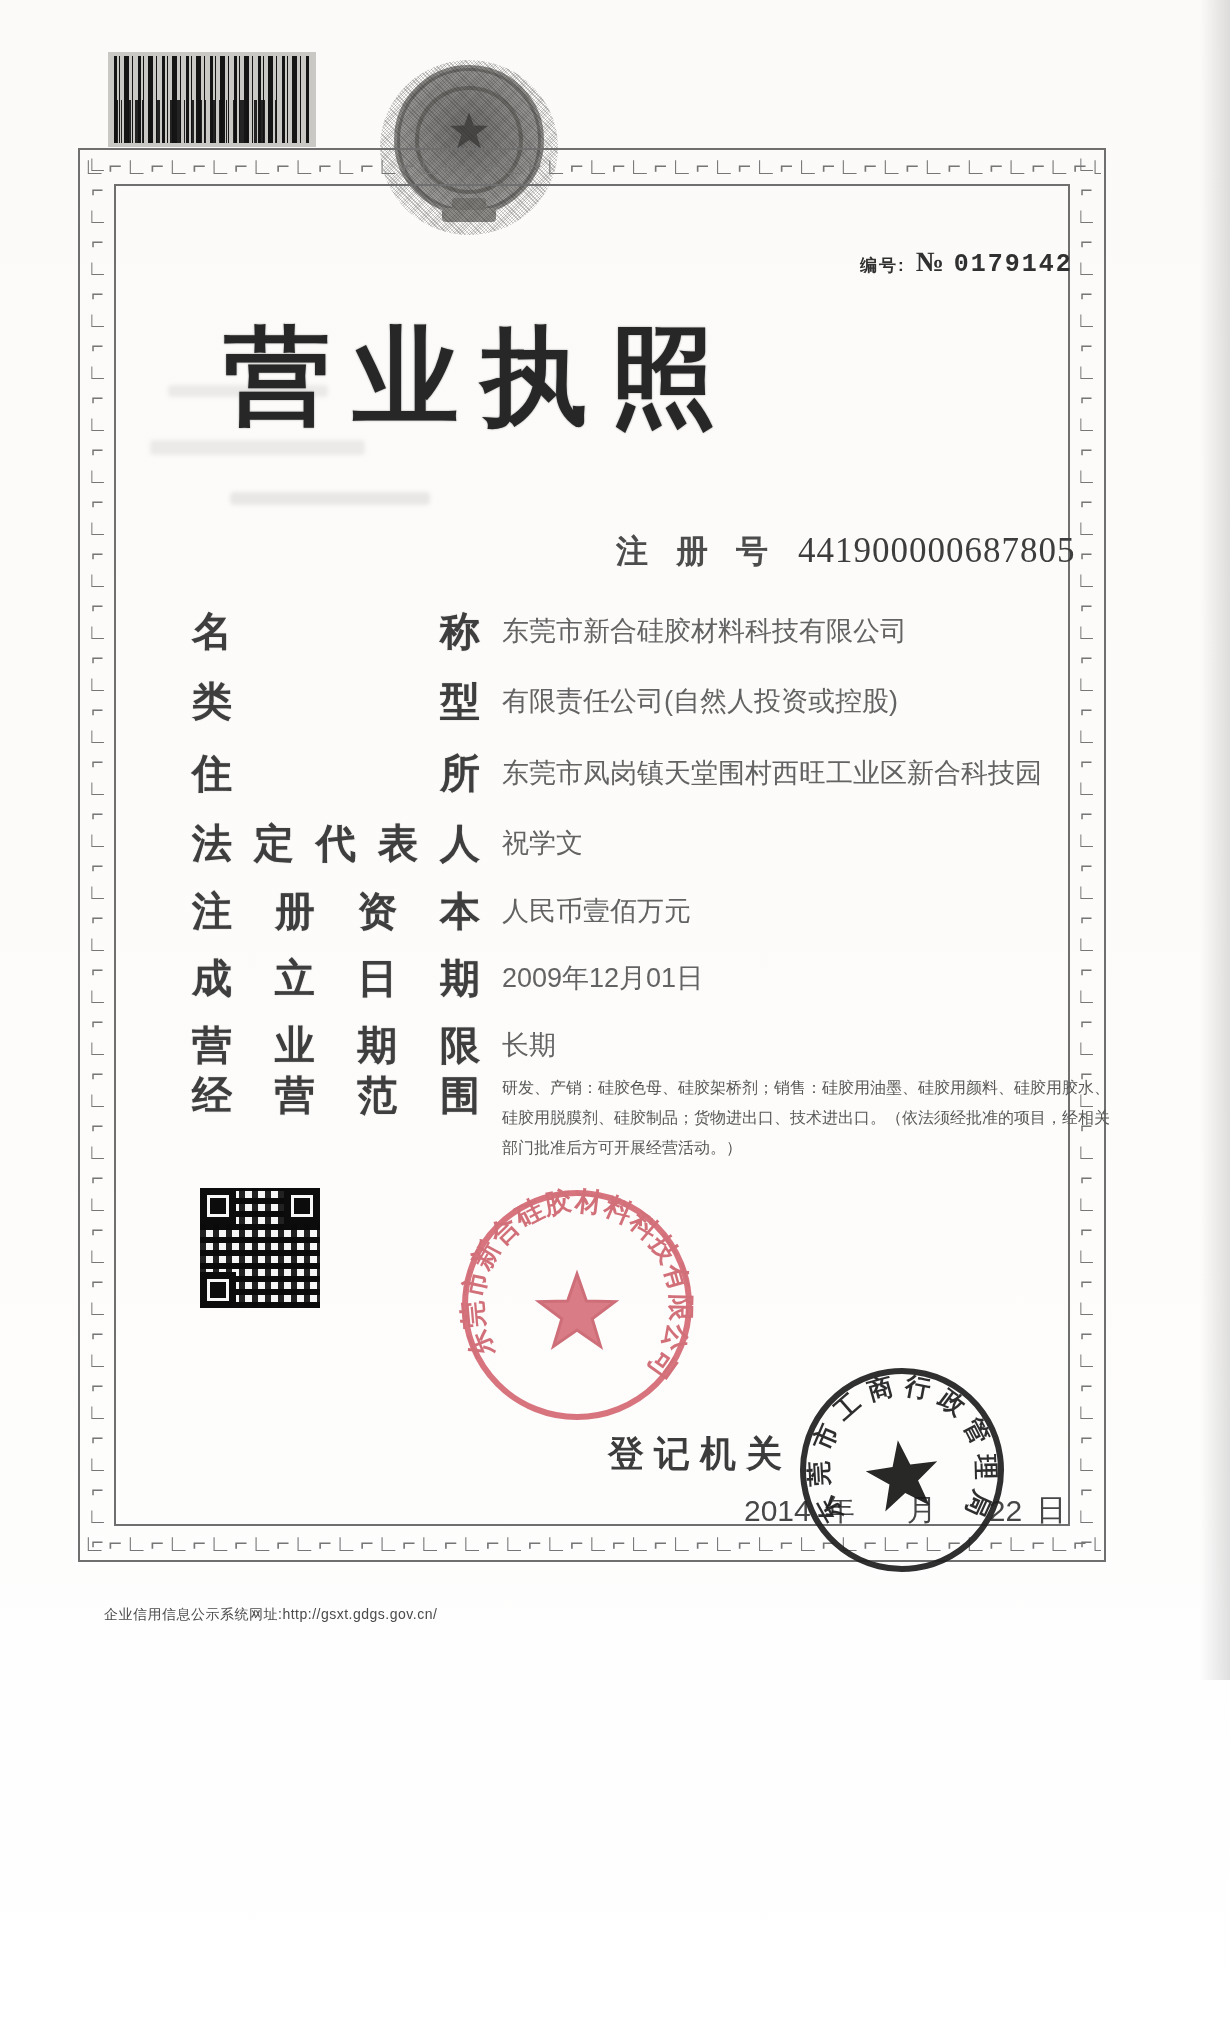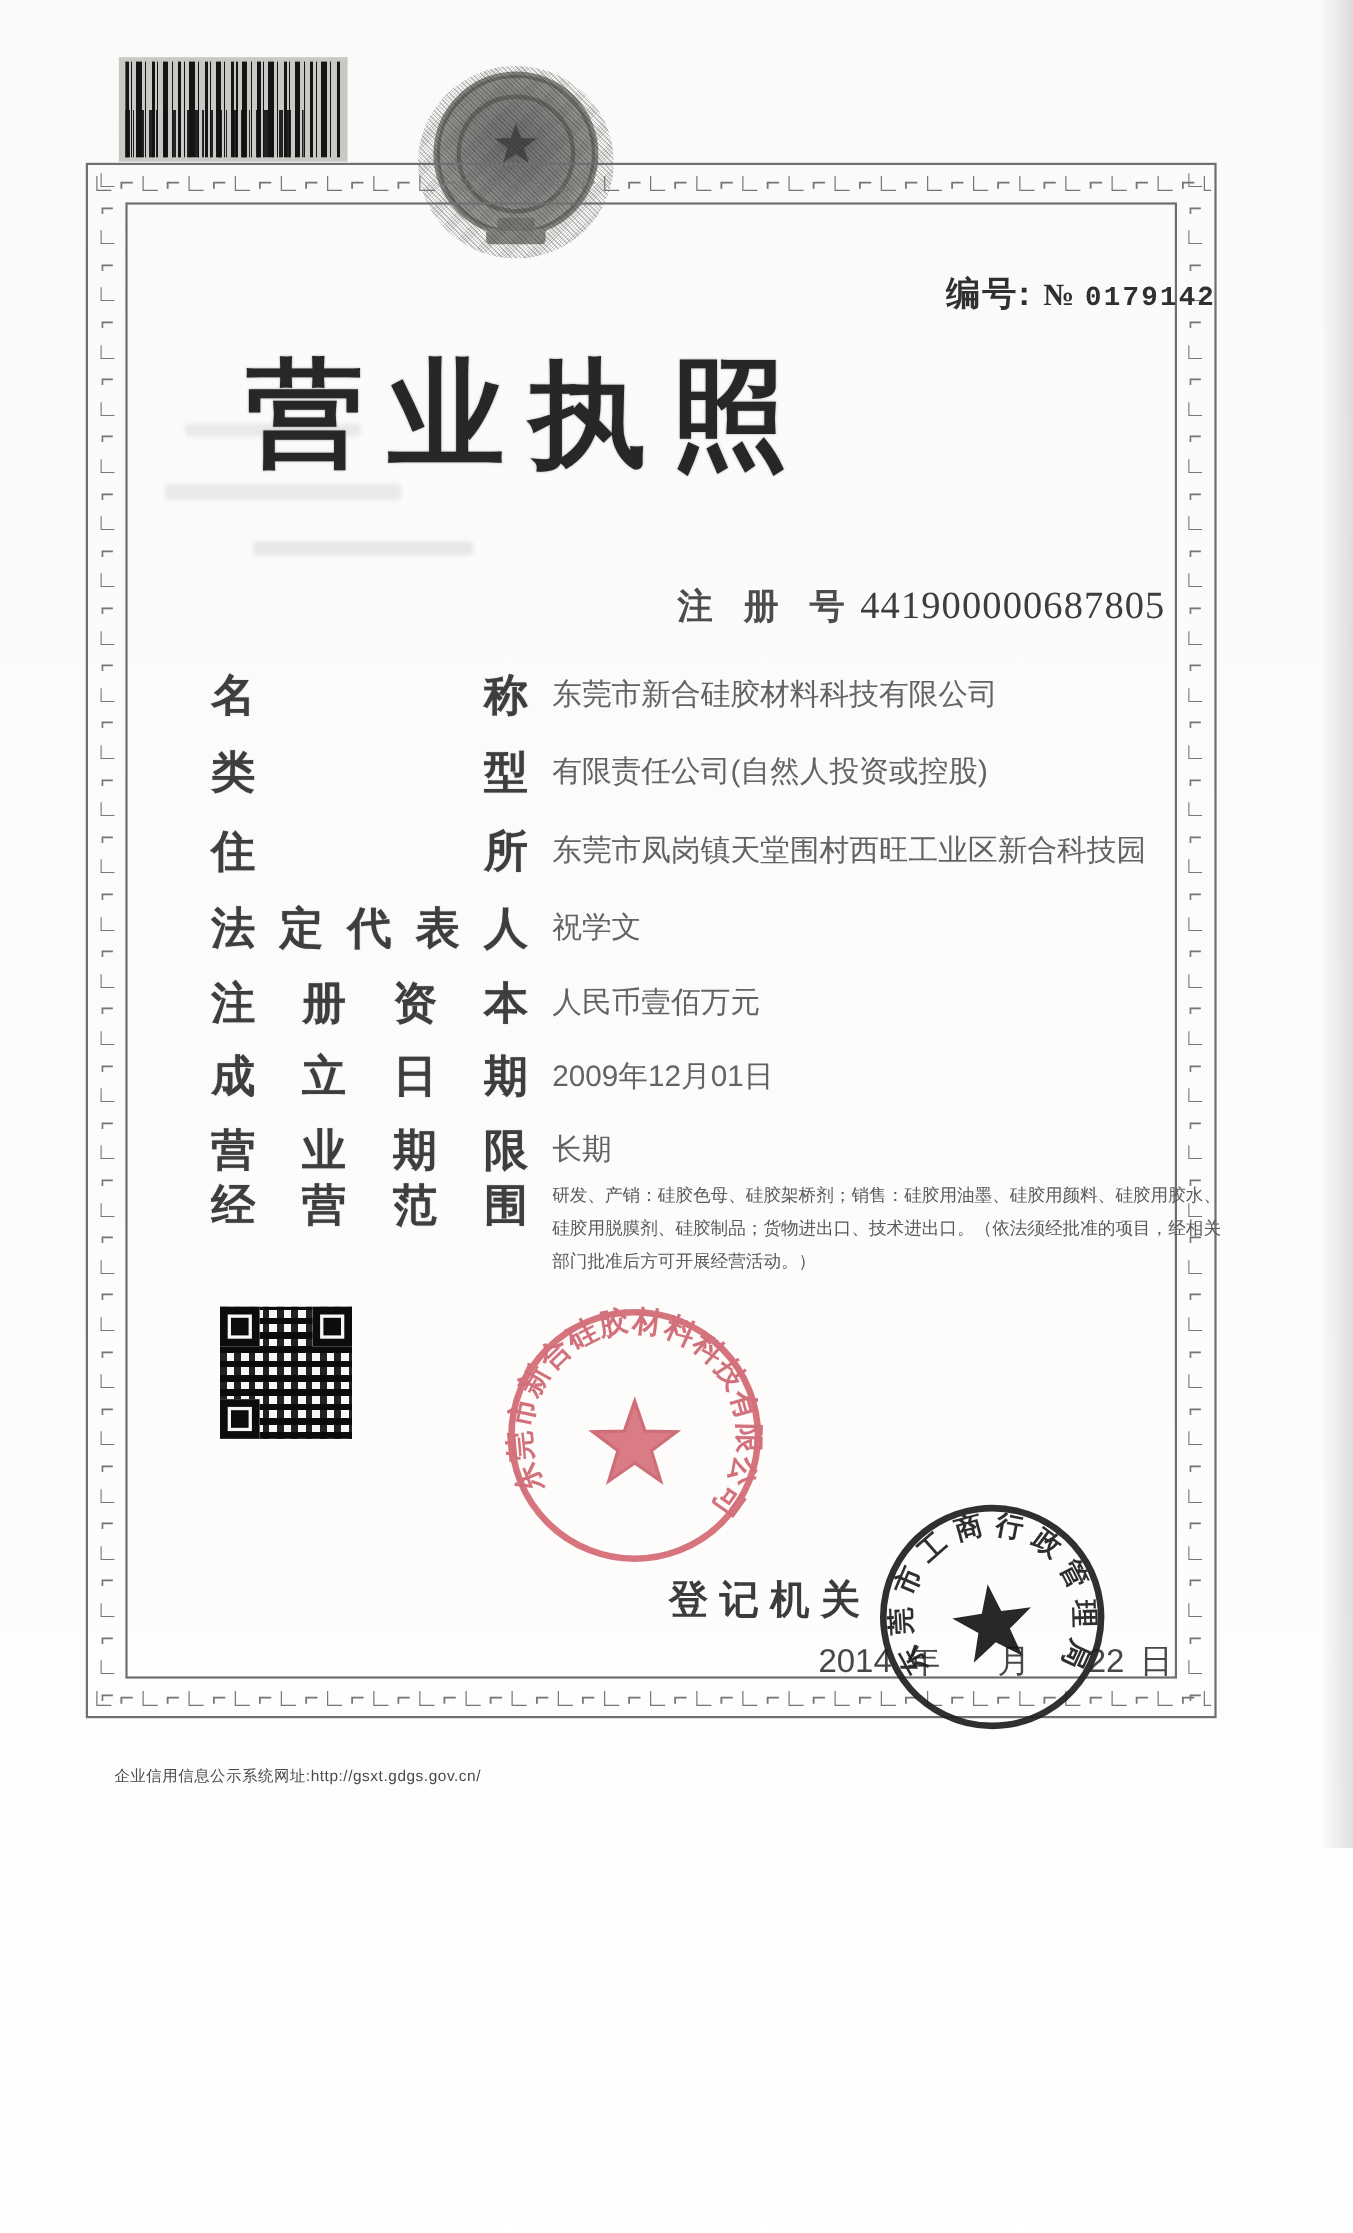--- a/index.html
+++ b/index.html
@@ -25,31 +25,31 @@
   .frame{position:absolute;left:78px;top:148px;width:1028px;height:1414px;border:2px solid #6f6f6f;box-sizing:border-box;}
   .frame-inner{position:absolute;inset:34px;border:2px solid #6f6f6f;}
   .strip{position:absolute;overflow:hidden;color:#767676;}
   .strip.h{left:3px;right:3px;height:29px;font-size:23px;line-height:29px;letter-spacing:3px;white-space:nowrap;}
   .strip.ht{top:2px;} .strip.hb{bottom:2px;}
   .strip.v{top:2px;bottom:2px;width:29px;writing-mode:vertical-rl;text-orientation:upright;font-size:21px;line-height:29px;letter-spacing:3px;}
   .strip.vl{left:3px;} .strip.vr{right:3px;}
 
   
   .serial{position:absolute;left:860px;top:246px;display:flex;align-items:baseline;gap:10px;color:#303030;}
-  .serial .lab{font-size:31px;font-weight:600;letter-spacing:2px;}
+  .serial .lab{font-size:17px;font-weight:600;letter-spacing:2px;}
   .serial .no{font-family:"Liberation Serif","DejaVu Serif",serif;font-size:28px;font-weight:700;}
   .serial .num{font-family:"Liberation Mono","DejaVu Sans Mono",monospace;font-size:25px;font-weight:600;letter-spacing:2px;}
 
   
   .title{position:absolute;left:224px;top:306px;width:492px;font-size:106px;font-weight:900;color:#272727;text-shadow:0 0 2px rgba(30,30,30,.45);}
 
   
   .regline{position:absolute;left:616px;top:530px;display:flex;align-items:baseline;}
   .regline .rlab{width:152px;font-size:32px;font-weight:700;color:#4c4c4c;}
-  .regline .rnum{margin-left:14px;font-family:"Liberation Serif","DejaVu Serif",serif;font-size:35px;color:#3d3d3d;letter-spacing:1px;}
+  .regline .rnum{margin-left:30px;font-family:"Liberation Serif","DejaVu Serif",serif;font-size:35px;color:#3d3d3d;letter-spacing:1px;}
 
   
   .row{position:absolute;left:192px;display:flex;align-items:flex-start;}
   .rlabel{width:288px;font-size:40px;font-weight:700;color:#3e3e3e;text-shadow:0 0 1px rgba(40,40,40,.5);flex:none;}
   .rvalue{margin-left:22px;padding-top:9px;font-size:27px;color:#636363;white-space:nowrap;}
   .rvalue.scope{width:608px;white-space:normal;font-size:16px;line-height:30px;padding-top:5px;color:#585858;}
   .spread{display:flex;justify-content:space-between;}
 
   
   .qr{position:absolute;left:200px;top:1188px;width:120px;height:120px;background:

